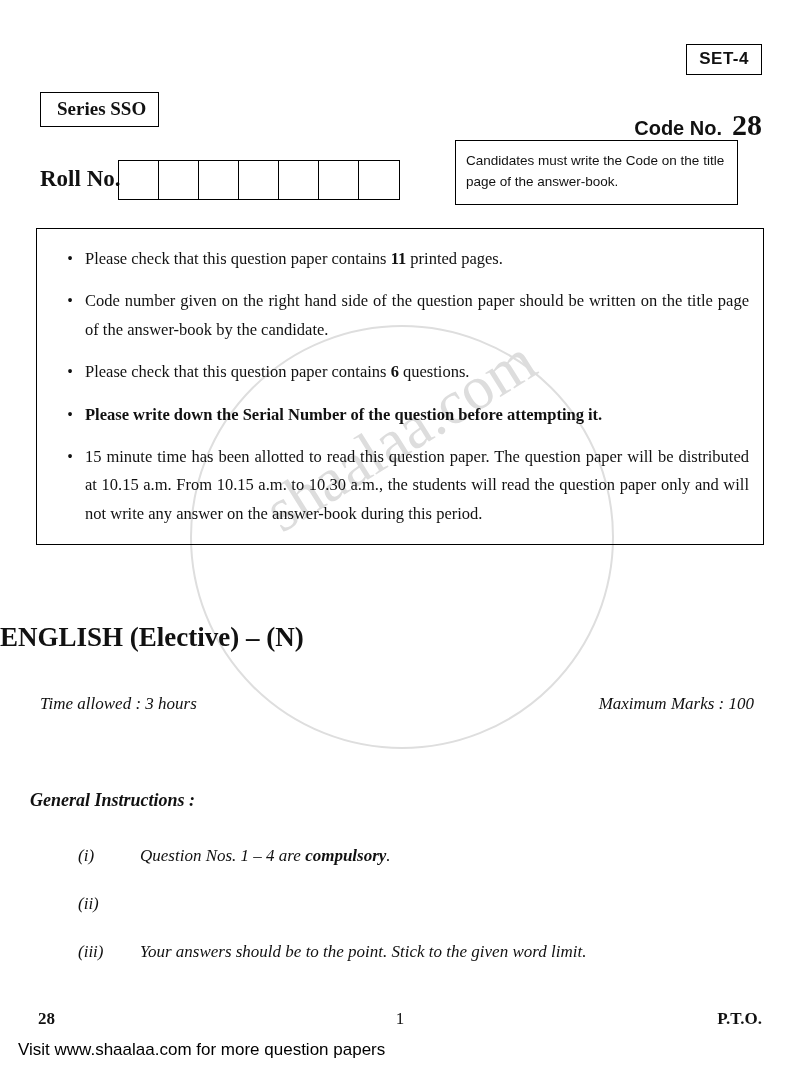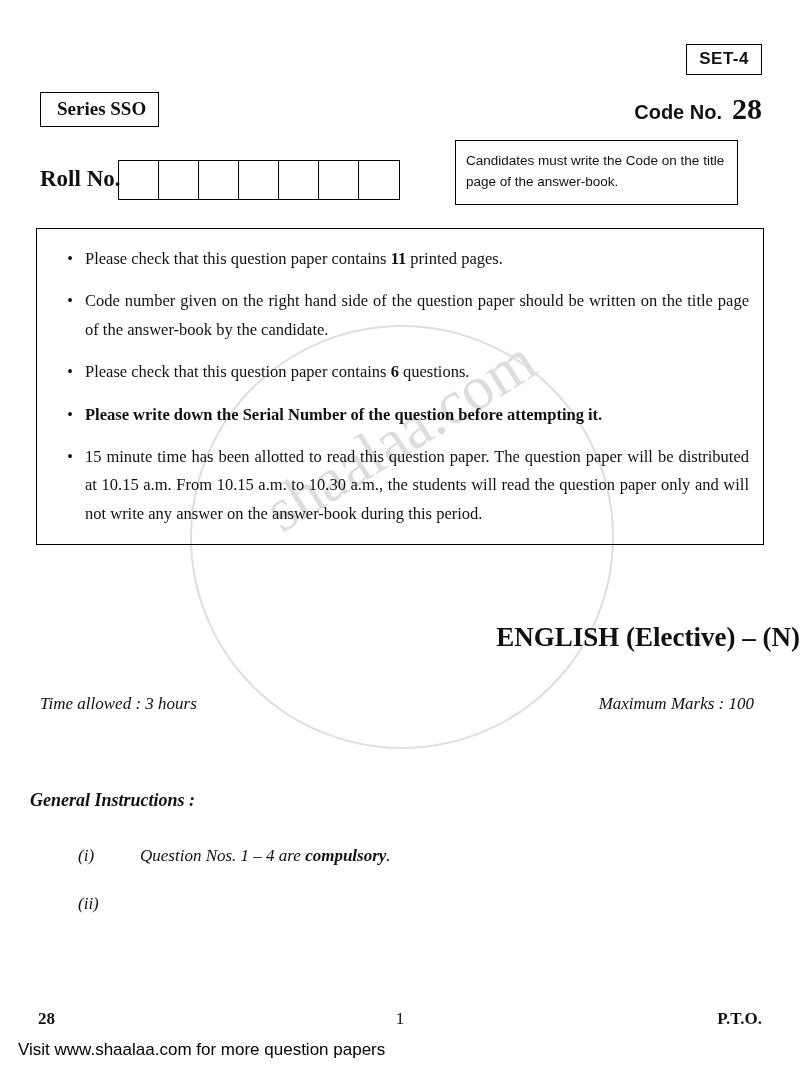--- a/index.html
+++ b/index.html
@@ -75,21 +75,21 @@
     padding: 5px 12px 6px 16px;
     font-family: "Liberation Serif", serif;
     font-weight: bold;
     font-size: 19px;
   }
 
   
   .code-no {
     position: absolute;
     right: 38px;
-    top: 92px;
+    top: 108px;
     font-family: "Liberation Sans", sans-serif;
     font-weight: bold;
     font-size: 20px;
     display: flex;
     align-items: baseline;
     gap: 10px;
   }
   .code-no .num {
     font-size: 30px;
     font-weight: bold;
@@ -167,21 +167,21 @@
   }
   .instr-text.bold { font-weight: bold; }
   .instr-text b { font-weight: bold; }
 
   
   .paper-title {
     position: absolute;
     left: 0;
     top: 622px;
     width: 800px;
-    text-align: right;
+    text-align: left;
     font-size: 27px;
     font-weight: bold;
     font-family: "Liberation Serif", serif;
   }
 
   .time-allowed {
     position: absolute;
     left: 40px;
     top: 694px;
     font-size: 17px;
@@ -321,20 +321,24 @@
     <div class="gen-instr-head">General Instructions :</div>
 
     <div class="gi-list">
       <div class="gi-item">
         <span class="gi-num">(i)</span>
         <span class="gi-text">Question Nos. 1 – 4 are <b>compulsory</b>.</span>
       </div>
       <div class="gi-item">
         <span class="gi-num">(ii)</span>
       </div>
+      <div class="gi-item">
+        <span class="gi-num">(iii)</span>
+        <span class="gi-text">Your answers should be to the point. Stick to the given word limit.</span>
+      </div>
     </div>
 
     <div class="footer-left">28</div>
     <div class="footer-center">1</div>
     <div class="footer-right">P.T.O.</div>
     <div class="shaalaa-line">Visit www.shaalaa.com for more question papers</div>
 
   </div>
 </div>
 

